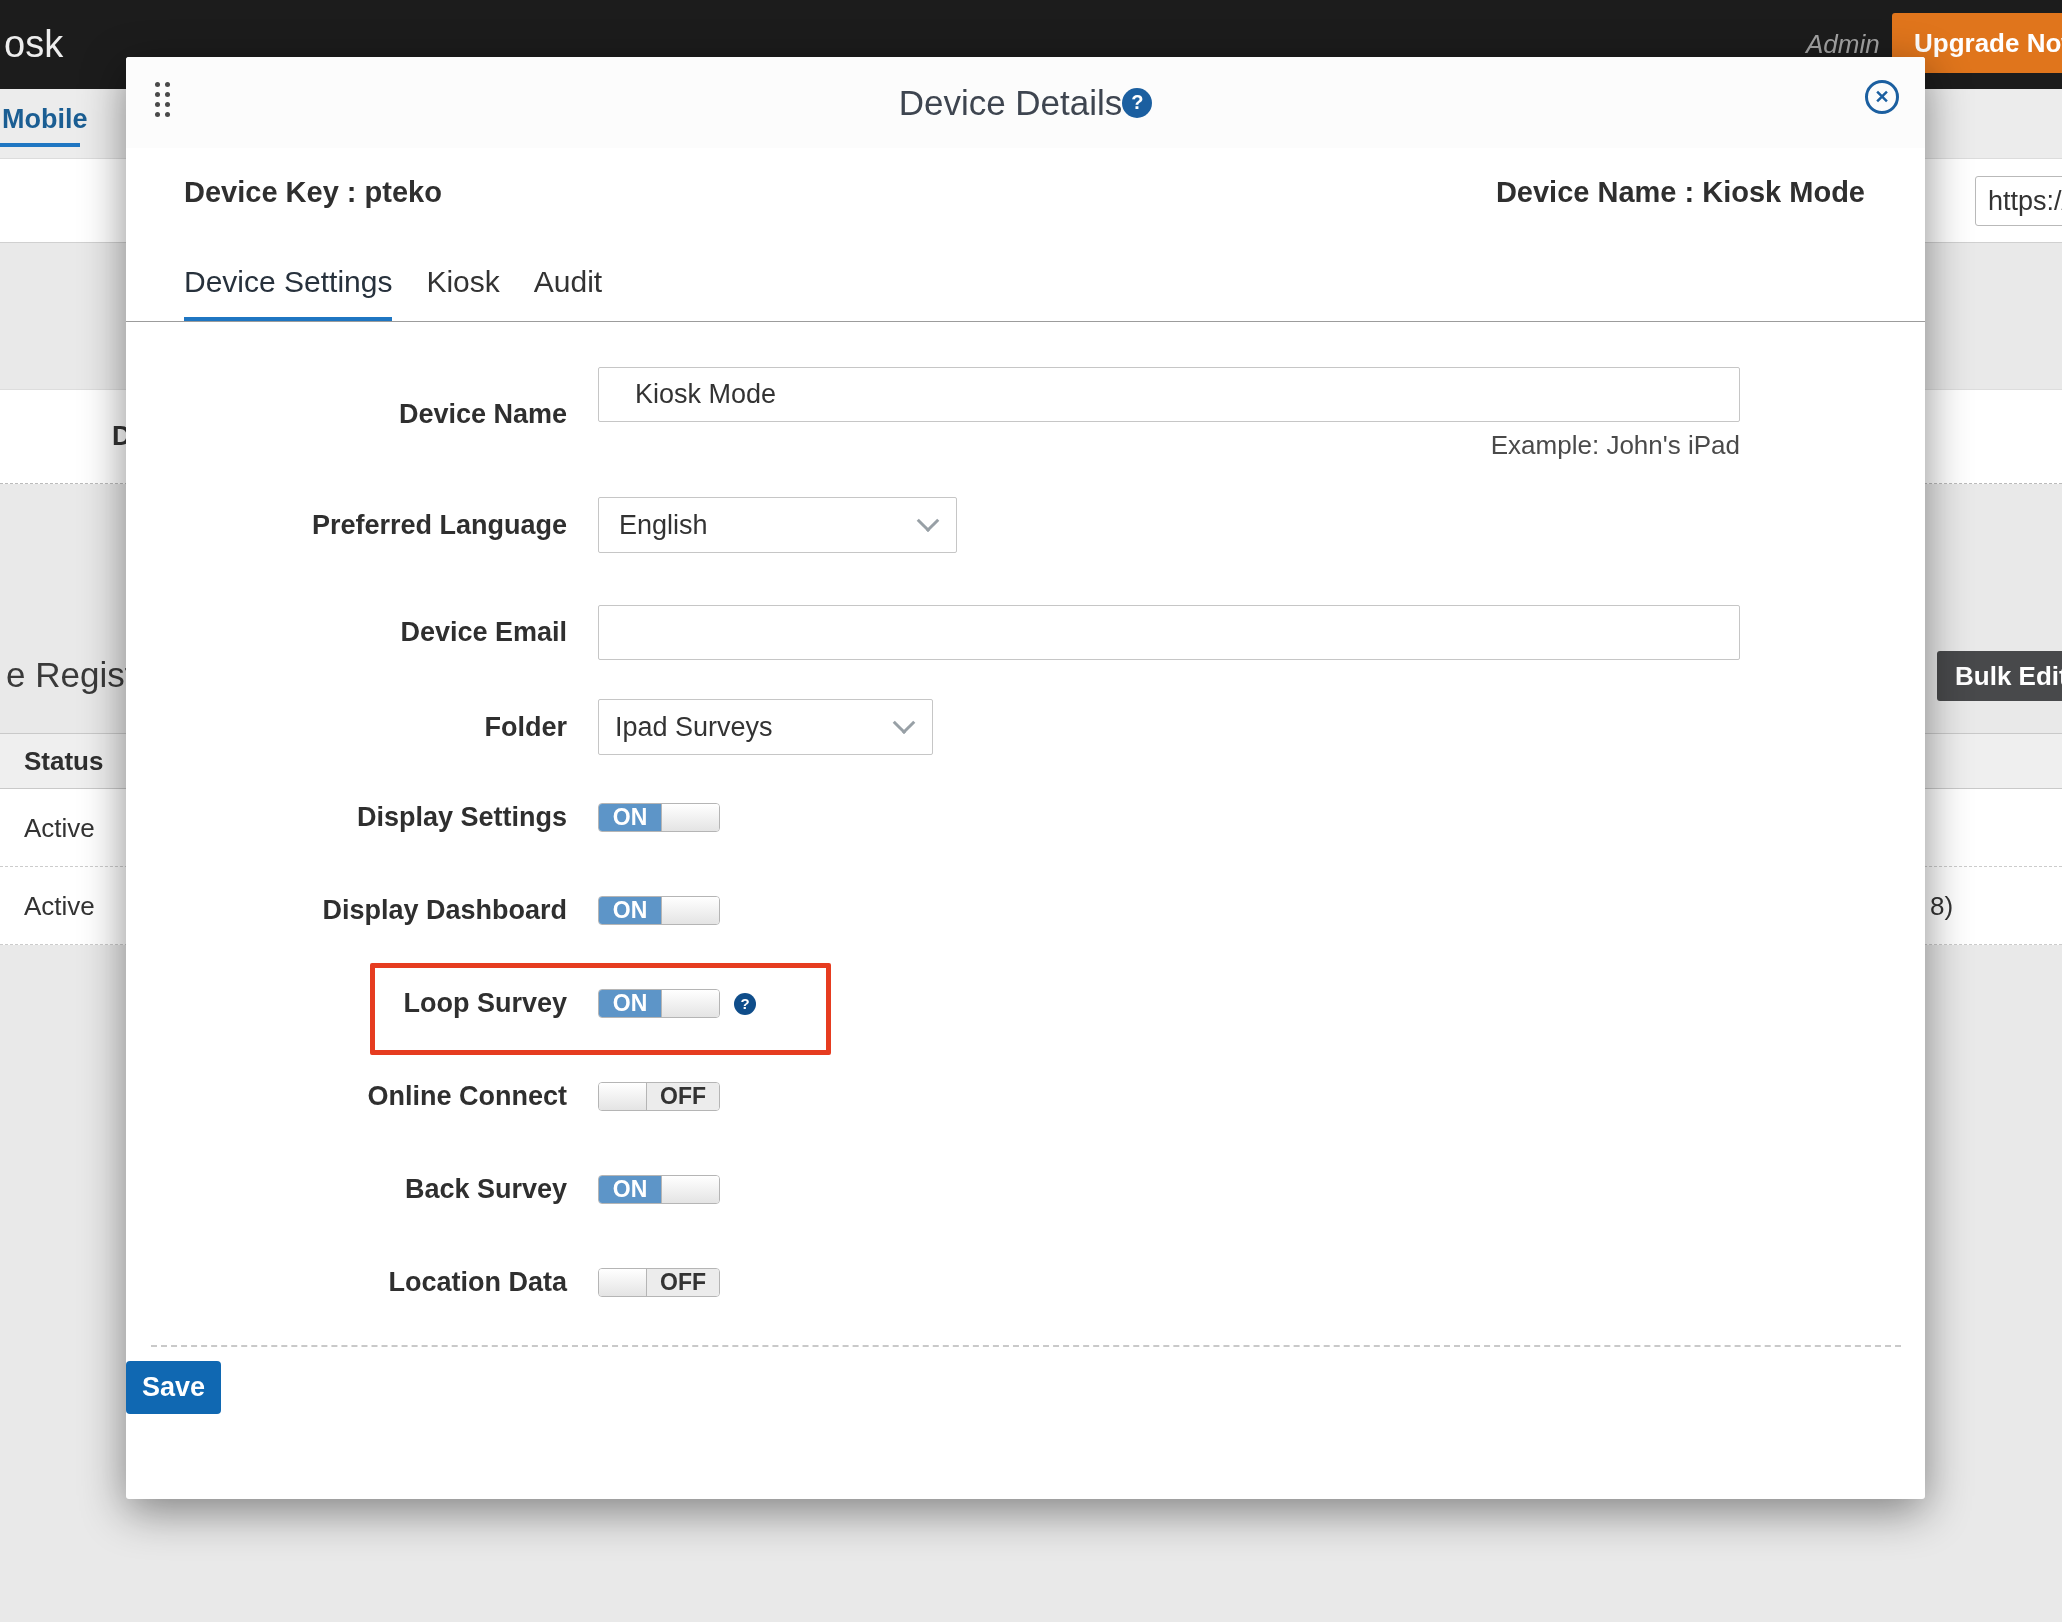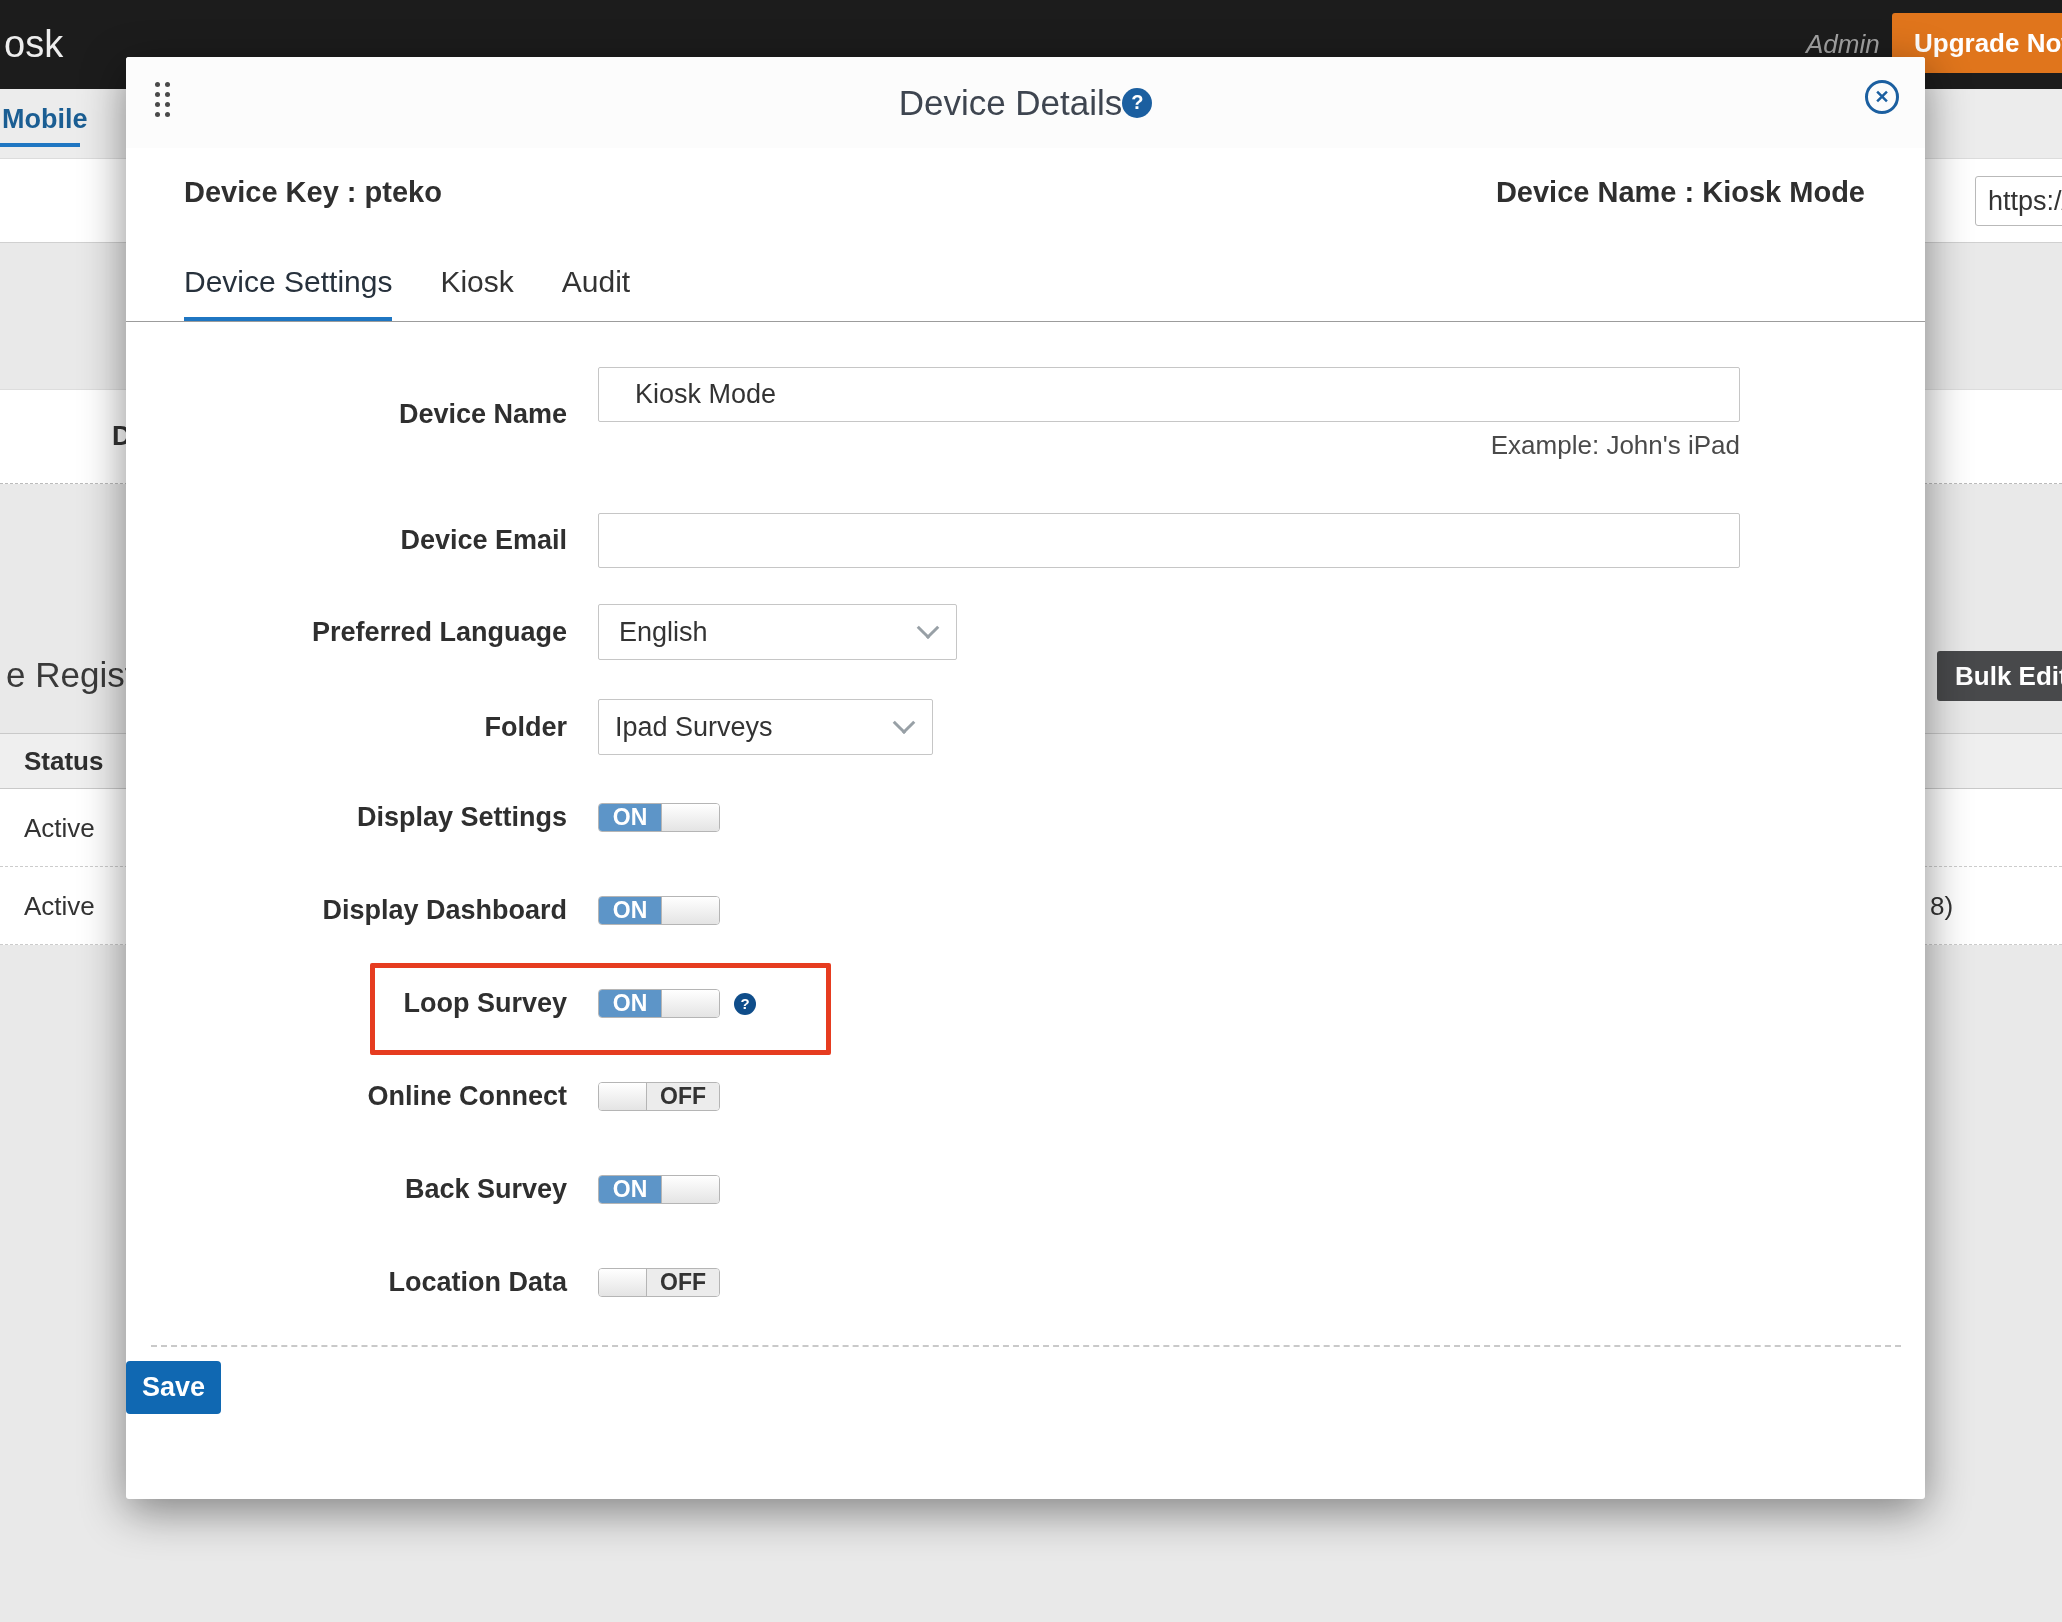--- a/index.html
+++ b/index.html
@@ -46,21 +46,21 @@
   .modal-header { position:relative; height:91px; background:#fcfcfc; }
   .modal-title-wrap { position:absolute; left:0; top:0; width:100%; height:91px; display:flex; align-items:center; justify-content:center; }
   .modal-title { font-size:35px; color:#3e4550; }
   .help-icon { width:30px; height:30px; border-radius:50%; background:#1b5fa0; color:#fff; font-size:20px; font-weight:bold; display:flex; align-items:center; justify-content:center; }
   .drag-handle { position:absolute; left:29px; top:25px; display:grid; grid-template-columns:5px 5px; grid-template-rows:repeat(4,5px); gap:5px; cursor:grab; }
   .drag-handle i { width:5px; height:5px; border-radius:50%; background:#4a4a4a; }
   .close-btn { position:absolute; right:26px; top:23px; width:34px; height:34px; border:3px solid #1b5fa0; border-radius:50%; color:#1b5fa0; font-size:18px; font-weight:bold; display:flex; align-items:center; justify-content:center; cursor:pointer; }
 
   .modal-sub { display:flex; justify-content:space-between; padding:28px 60px 0 58px; font-size:29px; font-weight:bold; color:#2f2f2f; }
 
-  .modal-tabs { display:flex; gap:48px; padding:56px 0 0 58px; border-bottom:1px solid #9c9c9c; }
+  .modal-tabs { display:flex; gap:34px; padding:56px 0 0 58px; border-bottom:1px solid #9c9c9c; }
   .tab { font-size:30px; color:#333; padding-bottom:18px; cursor:pointer; }
   .tab.active { color:#27313c; border-bottom:4px solid #1f76c2; }
 
   .modal-body { padding-top:45px; }
   .form-row { display:flex; align-items:center; }
   .form-label { width:441px; text-align:right; font-size:27px; font-weight:bold; color:#2f2f2f; flex:0 0 441px; }
   .field-gap { width:31px; flex:0 0 31px; }
 
   .text-input { width:1142px; height:55px; border:1px solid #c6c6c6; border-radius:2px; font-family:"Liberation Sans",sans-serif; font-size:27px; color:#333; padding:0 36px; background:#fff; }
   .helper-text { width:1142px; text-align:right; font-size:26px; color:#4a4a4a; margin-top:8px; }
@@ -154,35 +154,35 @@
 
     <div class="form-row">
       <span class="form-label">Device Name</span>
       <span class="field-gap"></span>
       <div>
         <input class="text-input" type="text" value="Kiosk Mode" style="">
         <div class="helper-text">Example: John's iPad</div>
       </div>
     </div>
 
-    <div class="form-row row-email">
-      <span class="form-label">Device Email</span>
-      <span class="field-gap"></span>
-      <input class="text-input" type="text" value="" style="">
-    </div>
-
     <div class="form-row row-lang">
       <span class="form-label">Preferred Language</span>
       <span class="field-gap"></span>
       <div class="select lang">
         <span>English</span>
         <span class="chevron"></span>
       </div>
     </div>
 
+    <div class="form-row row-email">
+      <span class="form-label">Device Email</span>
+      <span class="field-gap"></span>
+      <input class="text-input" type="text" value="" style="">
+    </div>
+
     <div class="form-row row-folder">
       <span class="form-label">Folder</span>
       <span class="field-gap"></span>
       <div class="select folder">
         <span>Ipad Surveys</span>
         <span class="chevron"></span>
       </div>
     </div>
 
     <div class="form-row toggle-row first">

